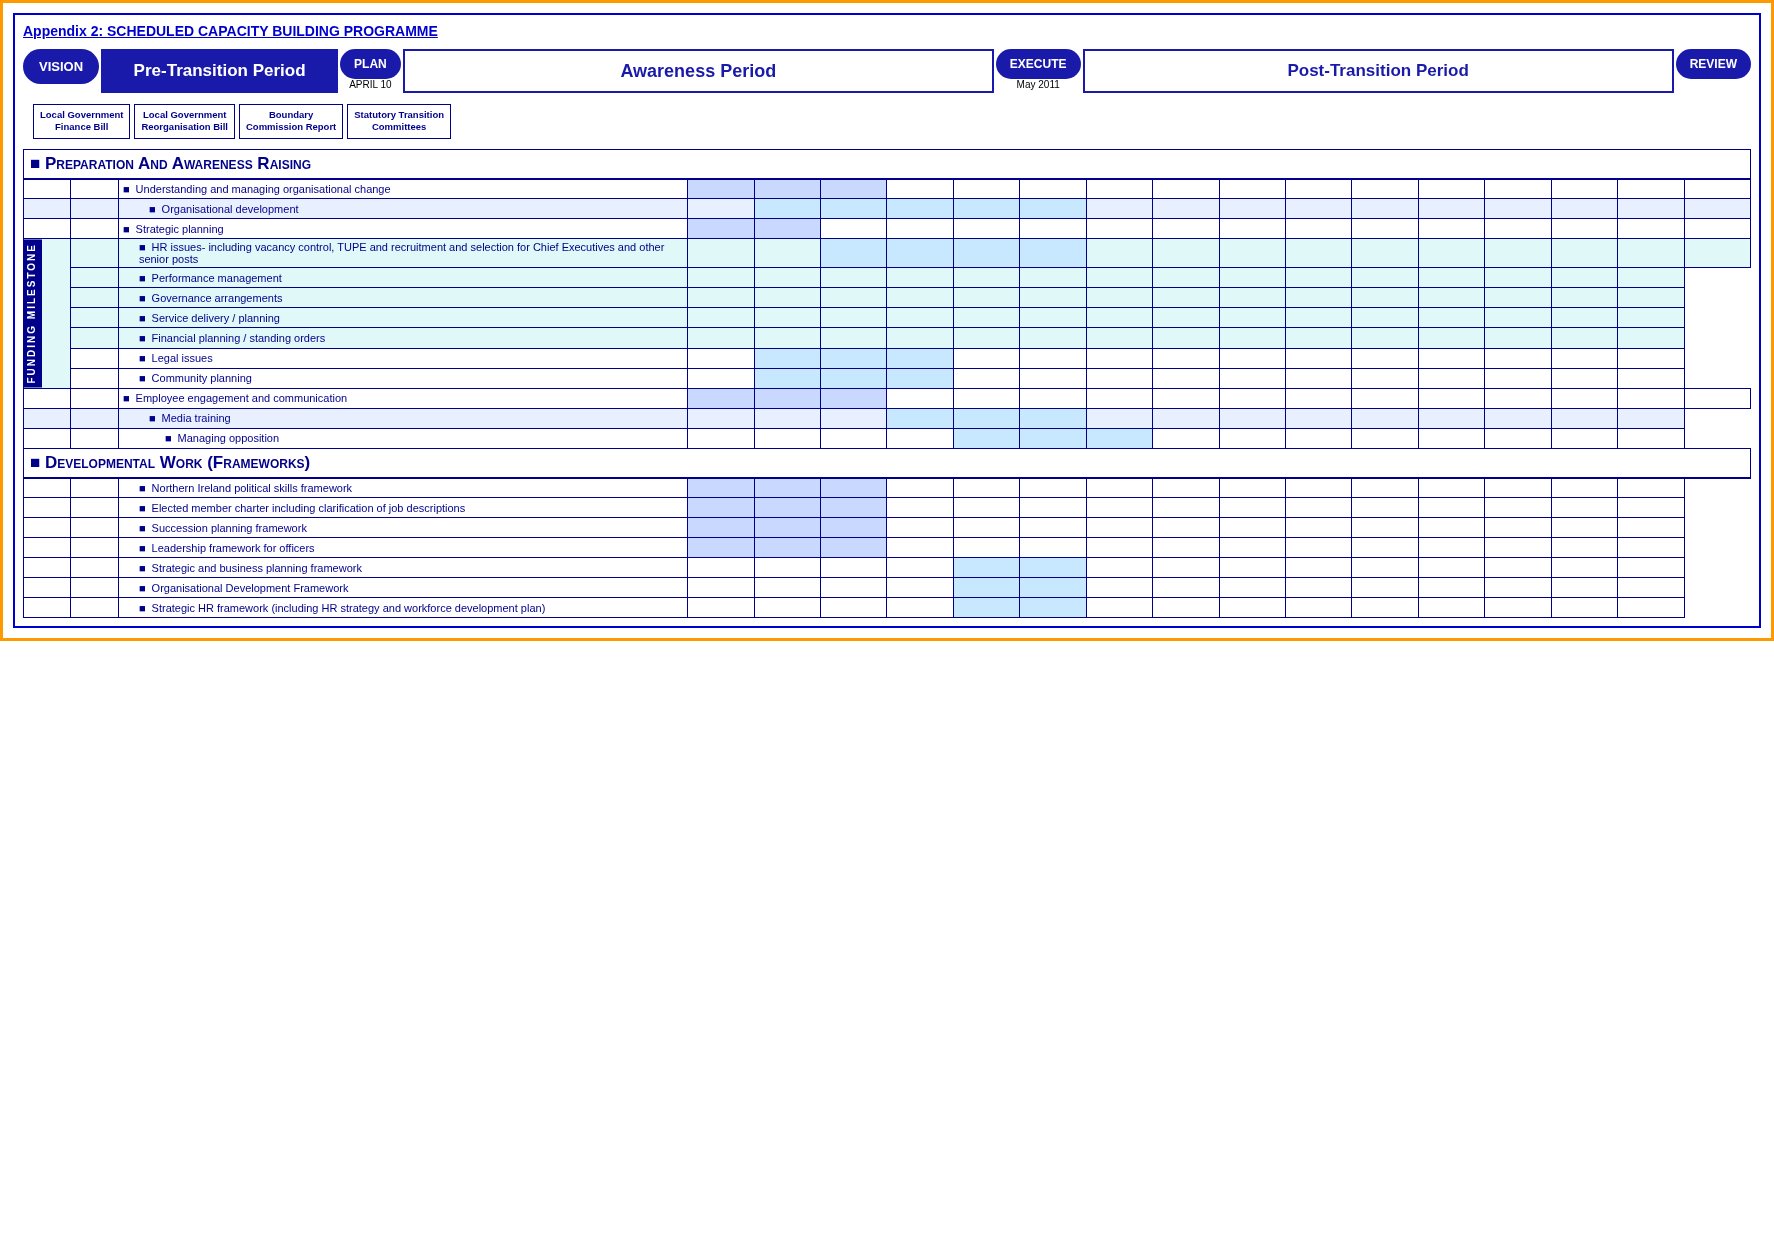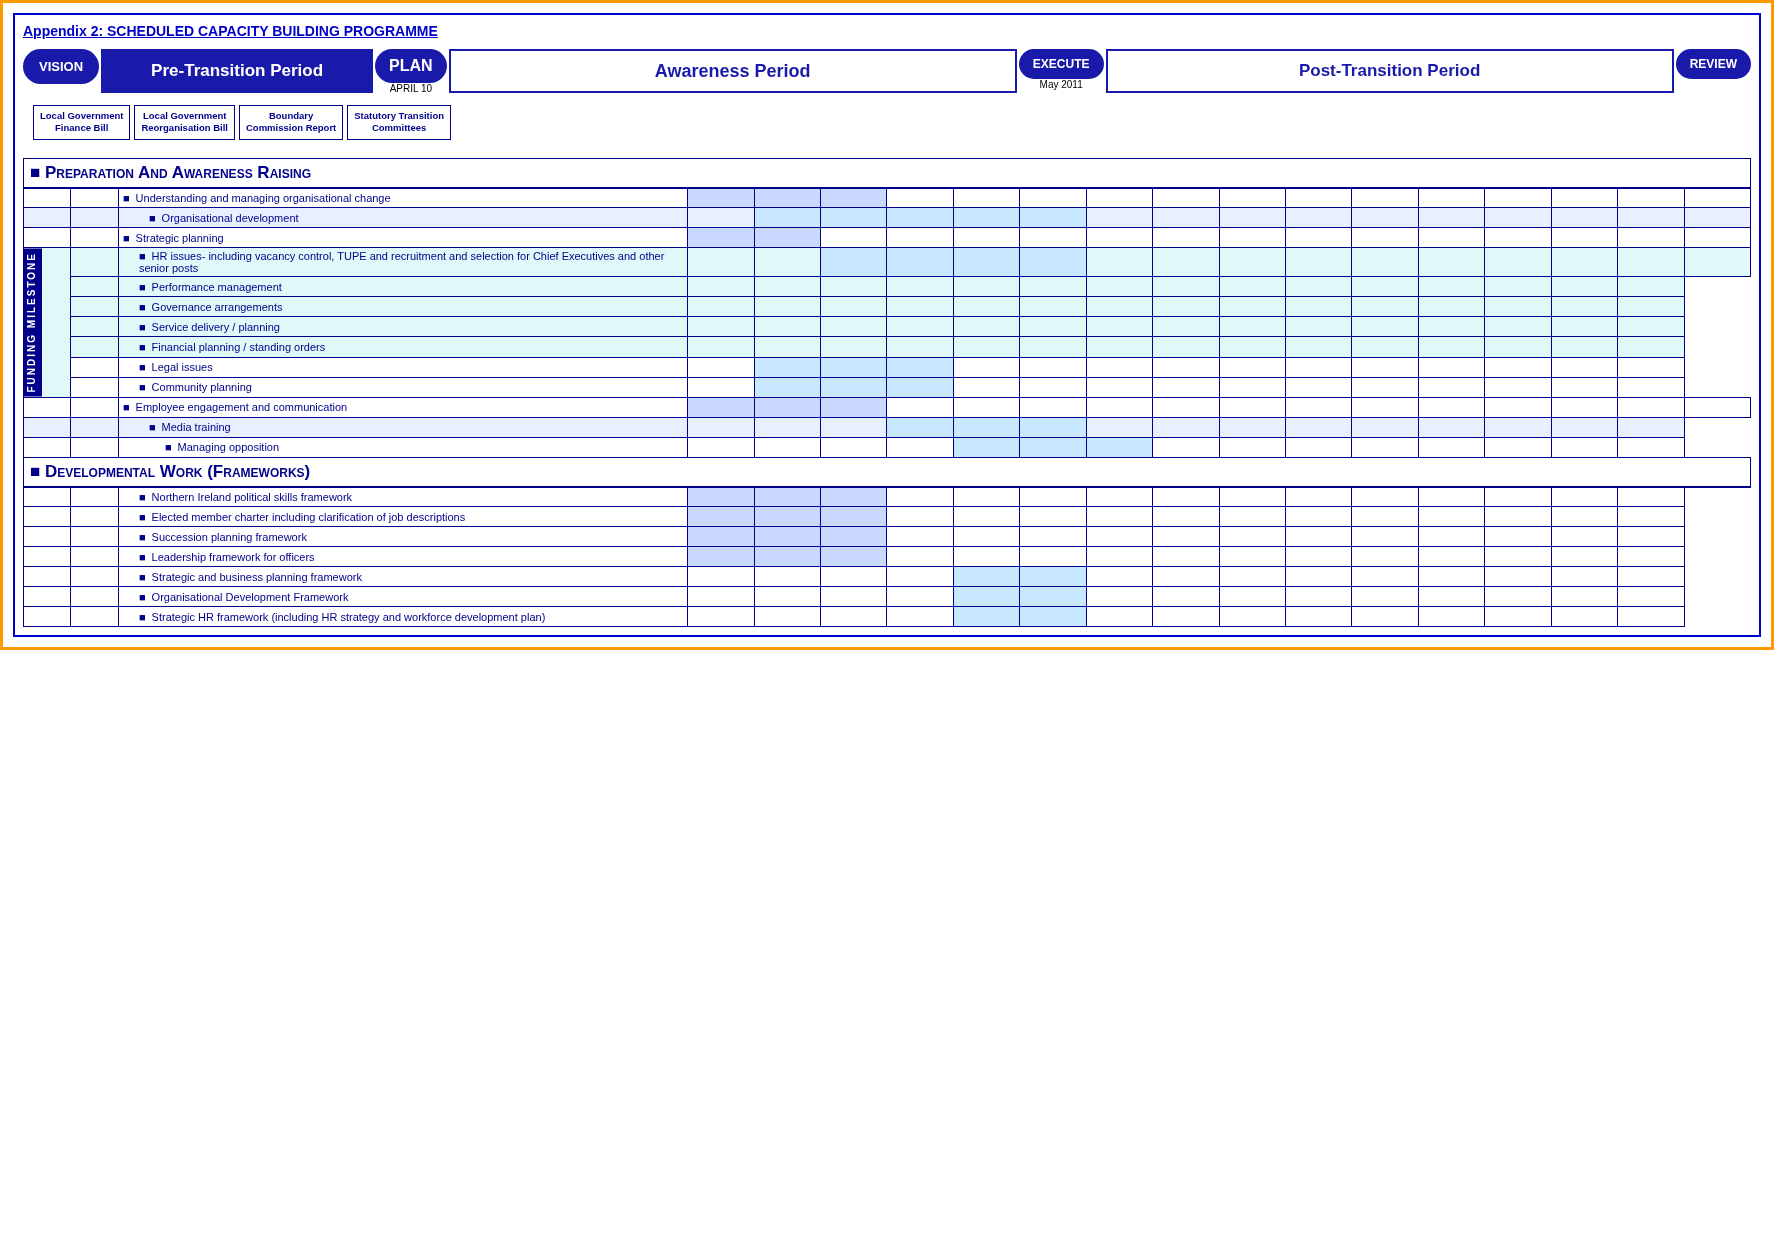--- a/index.html
+++ b/index.html
@@ -19,34 +19,34 @@
       align-items: center;
       margin-bottom: 10px;
     }
     .title-text {
       color: #00c;
       font-size: 14px;
       font-weight: bold;
       text-decoration: underline;
     }
     .v-pill { background: #1a1aaa; color: #fff; font-weight: bold; font-size: 13px; border-radius: 50px; padding: 10px 16px; white-space: nowrap; }
-    .pre-bar { background: #1a1aaa; color: #fff; font-weight: bold; font-size: 17px; display: flex; align-items: center; justify-content: center; height: 44px; width: 272px; }
-    .plan-pill { background: #1a1aaa; color: #fff; font-weight: bold; font-size: 16px; border-radius: 50px; padding: 8px 14px; white-space: nowrap; text-align: center; }
+    .pre-bar { background: #1a1aaa; color: #fff; font-weight: bold; font-size: 17px; display: flex; align-items: center; justify-content: center; height: 44px; width: 237px; }
+    .plan-pill { background: #1a1aaa; color: #fff; font-weight: bold; font-size: 12px; border-radius: 50px; padding: 8px 14px; white-space: nowrap; text-align: center; }
     .plan-sub-text { font-size: 10px; color: #000; text-align: center; }
     .trans-period-box { border: 2px solid #1a1aaa; color: #1a1aaa; font-weight: bold; font-size: 18px; display: flex; align-items: center; justify-content: center; height: 44px; flex: 1; min-width: 200px; }
     .exec-pill { background: #1a1aaa; color: #fff; font-weight: bold; font-size: 12px; border-radius: 50px; padding: 8px 14px; white-space: nowrap; }
     .post-bar { border: 2px solid #1a1aaa; color: #1a1aaa; font-weight: bold; font-size: 17px; display: flex; align-items: center; justify-content: center; height: 44px; flex: 1; min-width: 160px; }
     .review-pill { background: #1a1aaa; color: #fff; font-weight: bold; font-size: 12px; border-radius: 50px; padding: 8px 14px; white-space: nowrap; }
 
     
     .milestone-boxes {
       display: flex;
       align-items: center;
       gap: 4px;
-      margin: 8px 0 18px 0;
+      margin: 8px 0 10px 0;
       padding-left: 10px;
     }
     .milestone-box {
       border: 1.5px solid #00008b;
       color: #00008b;
       font-size: 9.5px;
       font-weight: bold;
       padding: 4px 6px;
       text-align: center;
       min-width: 80px;

